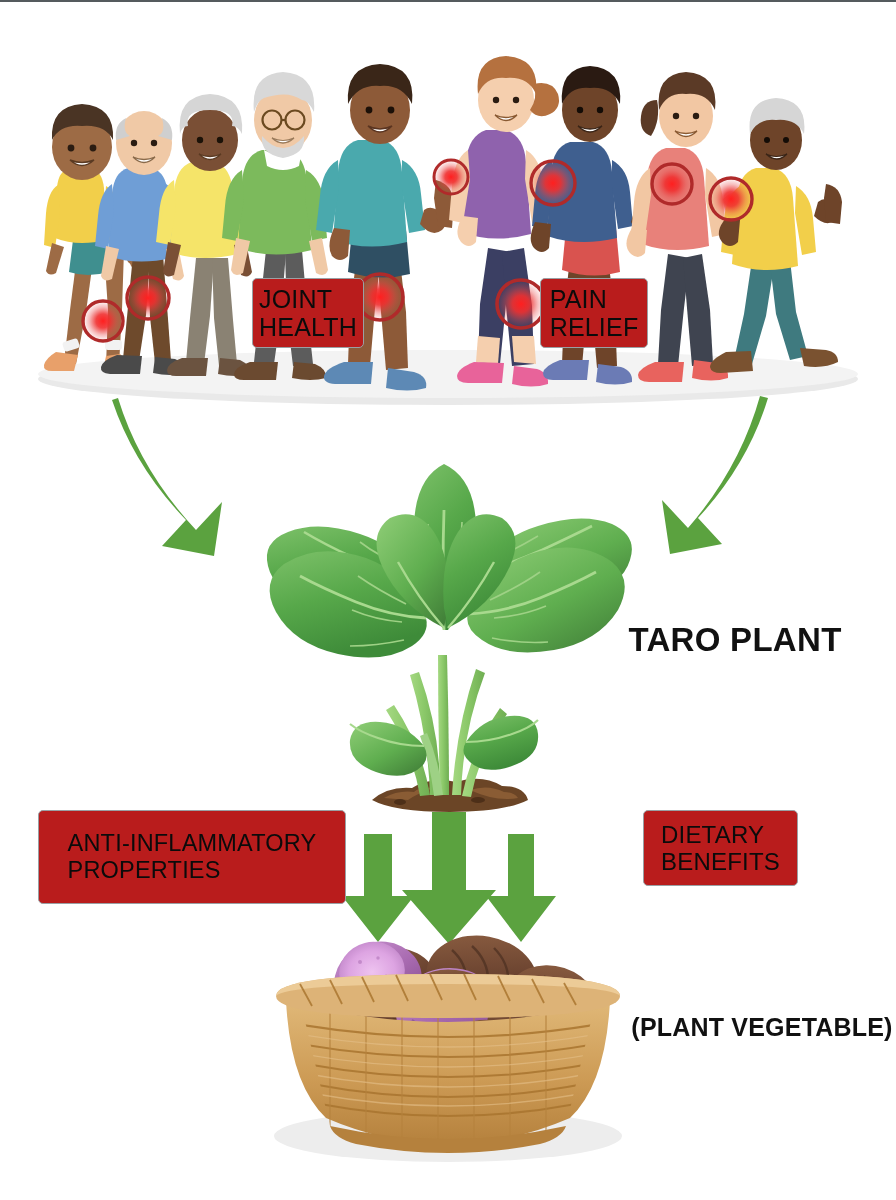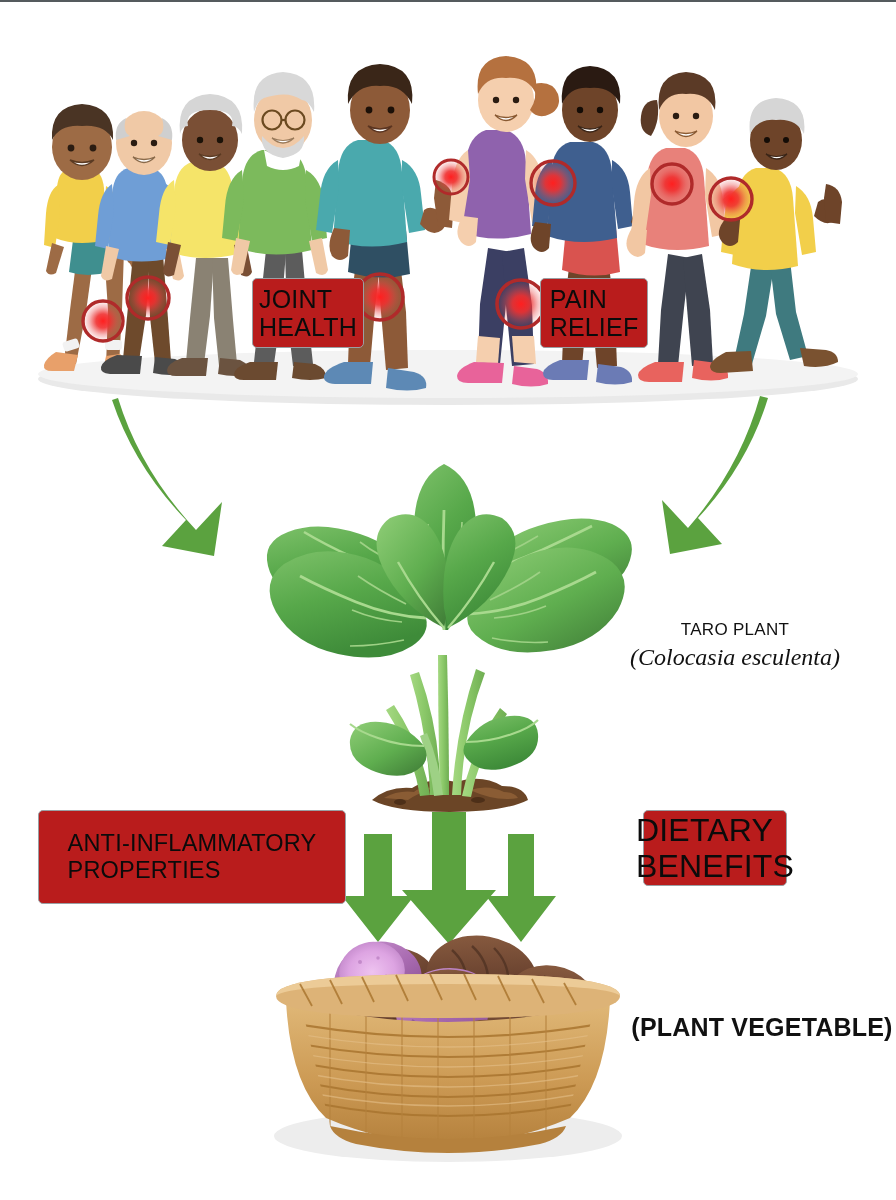--- a/index.html
+++ b/index.html
@@ -55,36 +55,36 @@
     width: 108px; height: 70px;
     font-size: 25px;
   }
   #anti-inflammatory-callout {
     left: 38px; top: 810px;
     width: 308px; height: 94px;
     font-size: 23.5px;
   }
   #dietary-benefits-callout {
     left: 643px; top: 810px;
-    width: 144px; height: 76px;
-    font-size: 32px;
+    width: 155px; height: 76px;
+    font-size: 24px;
   }
   .plain-label {
     position: absolute;
     color: #111111;
     text-align: center;
     line-height: 1.2;
   }
   #taro-plant-label {
     left: 590px; top: 620px;
     width: 290px;
   }
   #taro-plant-label .main {
-    font-size: 17px;
-    font-weight: normal;
+    font-size: 33px;
+    font-weight: bold;
     letter-spacing: 0.3px;
     display: block;
   }
   #taro-plant-label .sci {
     font-size: 24px;
     font-style: italic;
     display: block;
     margin-top: 3px;
     font-family: "Liberation Serif", serif;
   }
@@ -559,20 +559,19 @@
 RELIEF</div>
 
   <div class="callout" id="anti-inflammatory-callout">ANTI-INFLAMMATORY
 PROPERTIES</div>
 
   <div class="callout" id="dietary-benefits-callout">DIETARY
 BENEFITS</div>
 
   <div class="plain-label" id="taro-plant-label">
     <span class="main">TARO PLANT</span>
-    <span class="sci">(Colocasia esculenta)</span>
   </div>
 
   <div class="plain-label" id="taro-corms-label">
     <span class="sub">(PLANT VEGETABLE)</span>
   </div>
 
 </div>
 
 </body></html>

